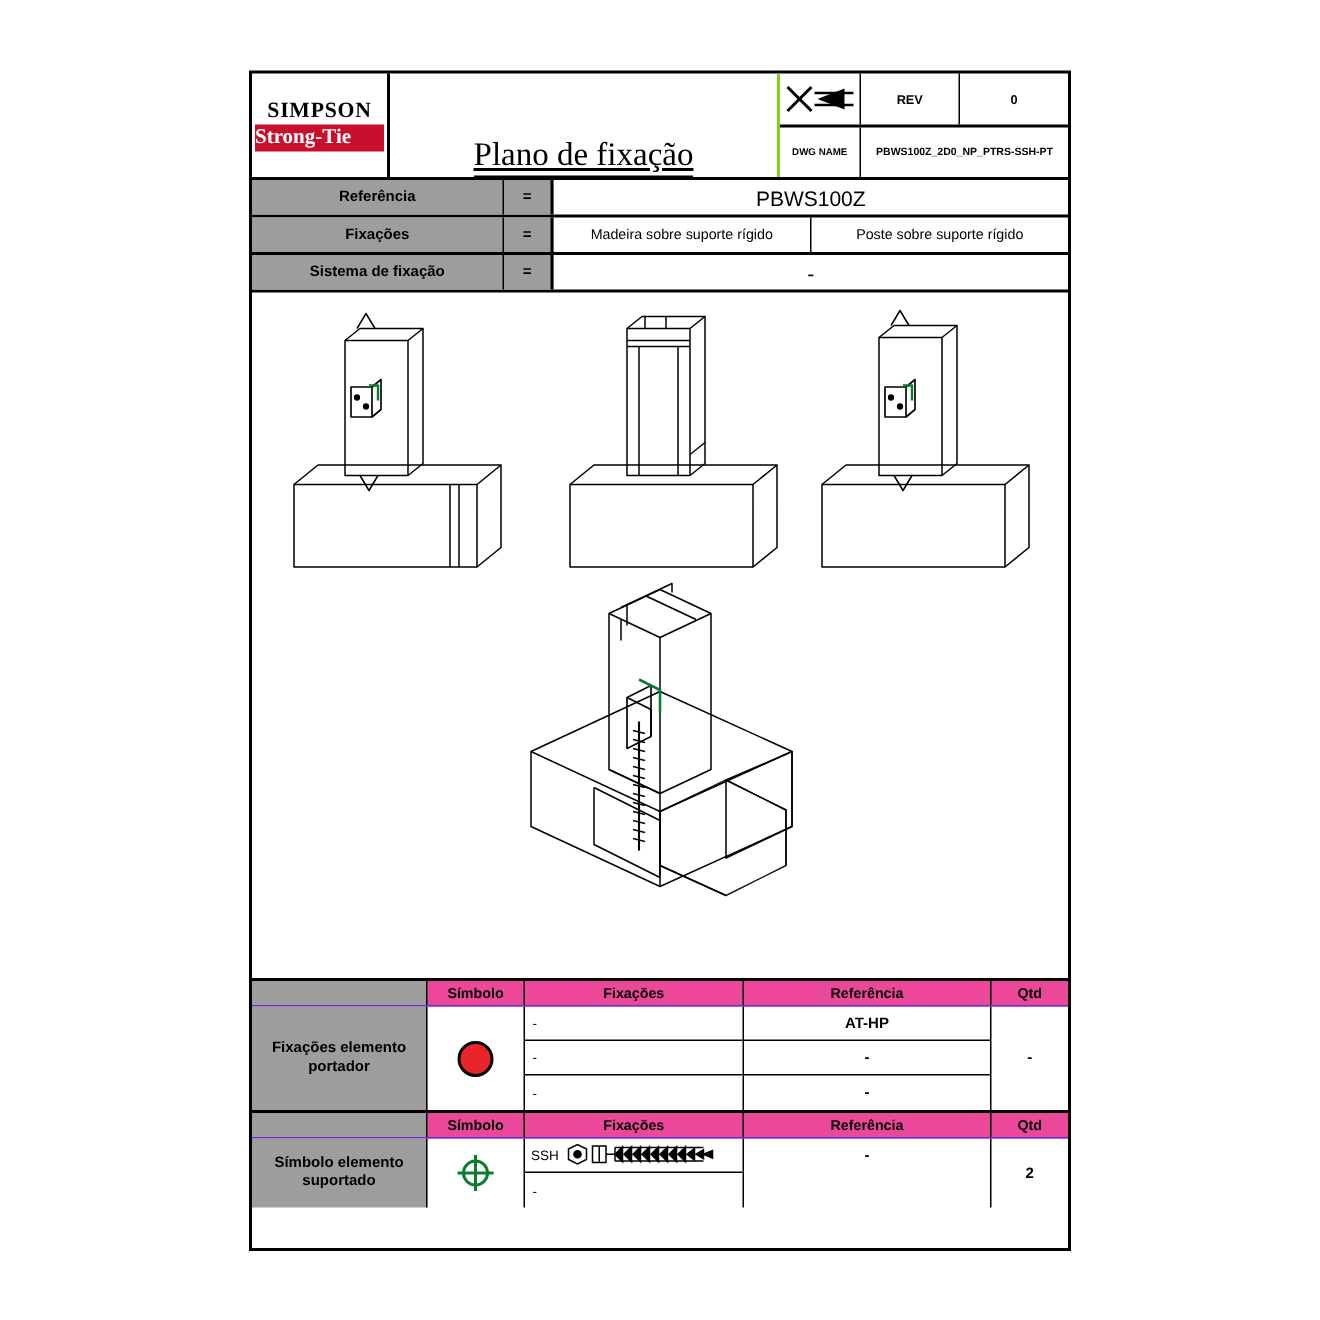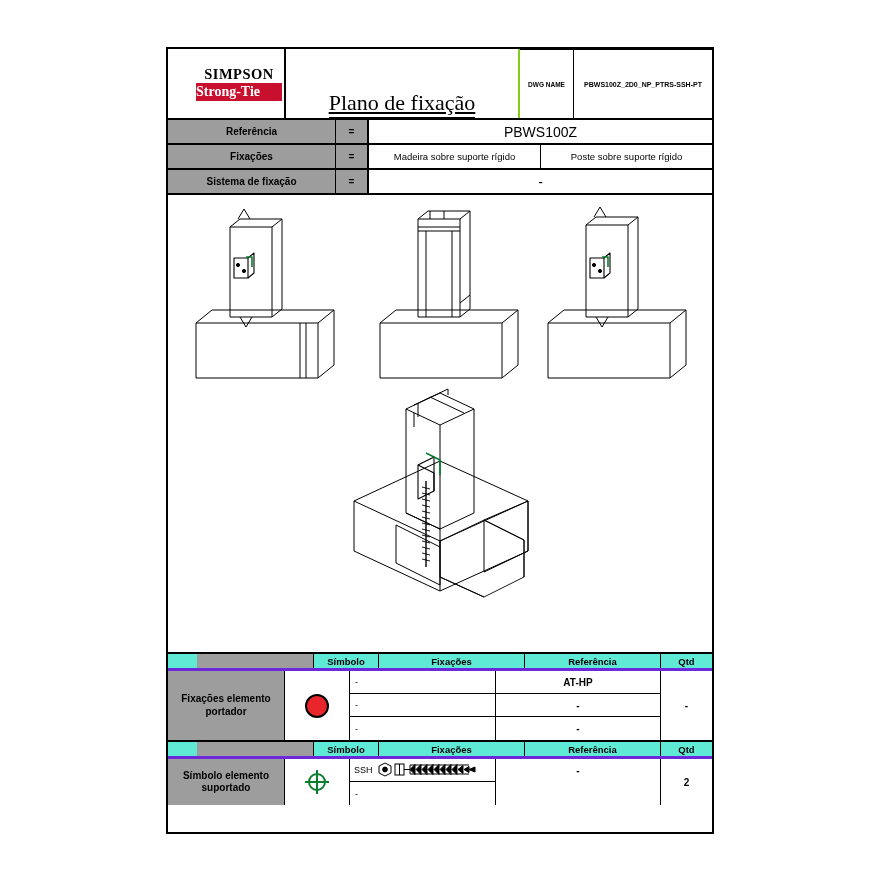--- a/index.html
+++ b/index.html
@@ -1,20 +1,20 @@
 <!DOCTYPE html>
 <html><head>
 <meta charset="utf-8">
 <style>
   html,body{margin:0;padding:0;background:#ffffff;}
   body{width:880px;height:880px;font-family:"Liberation Sans",sans-serif;color:#000;}
   #sheet{position:absolute;left:166px;top:47px;width:548px;height:787px;border:2px solid #000;box-sizing:border-box;background:#fff;}
 
   
-  .titleblock{display:flex;height:71px;border-bottom:2px solid #000;box-sizing:border-box;padding-left:26px;}
+  .titleblock{display:flex;height:71px;border-bottom:2px solid #000;box-sizing:border-box;}
   .logo-cell{width:92px;border-right:2px solid #000;box-sizing:border-box;display:flex;flex-direction:column;justify-content:center;align-items:center;padding:3px 2px;}
   .logo-top{font-family:"Liberation Serif",serif;font-weight:bold;font-size:14.5px;letter-spacing:.5px;line-height:1;margin-bottom:2px;}
   .logo-bottom{background:#c8102e;color:#fff;font-family:Liberation Serif, serif;font-weight:bold;font-size:14px;line-height:1.25;width:100%;text-align:left;}
   .title-cell{flex:1;border-right:2px solid #84cc16;box-sizing:border-box;display:flex;align-items:flex-end;justify-content:center;text-decoration:underline;}
   .title-cell span{font-family:"Liberation Serif",serif;font-size:22px;border-bottom:1.6px solid #000;padding-bottom:1px;}
   .meta-cell{width:192px;box-sizing:border-box;display:flex;flex-direction:column;}
   .meta-row{display:flex;flex:1;border-bottom:1px solid #000;box-sizing:border-box;}
   .meta-row:last-child{border-bottom:none;}
   .meta-sym{width:54px;border-right:1px solid #000;box-sizing:border-box;position:relative;}
   .meta-lbl{width:66px;border-right:1px solid #000;box-sizing:border-box;display:flex;align-items:center;justify-content:center;font-size:8.5px;font-weight:bold;}
@@ -33,21 +33,21 @@
   .inforow .val.split{border-right:1px solid #000;}
   .inforow .val.norm{font-weight:normal;font-size:9.5px;}
 
   
   .drawing{position:relative;height:459px;border-bottom:2px solid #000;box-sizing:border-box;overflow:hidden;}
   .drawing svg{position:absolute;left:0;top:0;}
 
   
   .ftable{border-bottom:2px solid #000;box-sizing:border-box;}
   .ftable:last-child{border-bottom:none;}
-  .fhead{display:flex;height:17px;background:#5eead4;border-bottom:3px solid #6d28d9;box-sizing:border-box;padding-left:29px;}
+  .fhead{display:flex;height:17px;background:#ec4899;border-bottom:1px solid #6d28d9;box-sizing:border-box;}
   .fbody{display:flex;}
   .c-lab{width:117px;background:#9d9d9d;border-right:1px solid #000;box-sizing:border-box;display:flex;align-items:center;justify-content:center;text-align:center;font-size:10px;font-weight:bold;line-height:1.25;}
   .c-sym{width:65px;border-right:1px solid #000;box-sizing:border-box;display:flex;align-items:center;justify-content:center;}
   .c-fix{width:146px;border-right:1px solid #000;box-sizing:border-box;}
   .c-ref{flex:1;border-right:1px solid #000;box-sizing:border-box;}
   .c-qtd{width:51px;box-sizing:border-box;display:flex;align-items:center;justify-content:center;font-size:10px;font-weight:bold;}
   .fhead .c-lab,.fhead .c-sym,.fhead .c-fix,.fhead .c-ref,.fhead .c-qtd{font-size:9.5px;font-weight:bold;}
   .fhead .c-lab{background:#9d9d9d;}
   .subrow{height:23px;border-bottom:1px solid #000;box-sizing:border-box;display:flex;align-items:center;padding-left:5px;font-size:9px;}
   .subrow:last-child{border-bottom:none;}
@@ -66,20 +66,33 @@
 
   <div class="titleblock">
     <div class="logo-cell">
       <div class="logo-top">SIMPSON</div>
       <div class="logo-bottom">Strong-Tie</div>
     </div>
     <div class="title-cell">
       <span>Plano de fixação</span>
     </div>
     <div class="meta-cell">
+      <div class="meta-row">
+        <div class="meta-sym">
+          <svg class="proj" width="48" height="26" viewBox="0 0 48 26">
+            <line x1="2" y1="5" x2="18" y2="21" stroke="#000" stroke-width="2"></line>
+            <line x1="2" y1="21" x2="18" y2="5" stroke="#000" stroke-width="2"></line>
+            <path d="M22 13 L40 6 L40 20 Z" fill="#000"></path>
+            <line x1="20" y1="9" x2="46" y2="9" stroke="#000" stroke-width="1.6"></line>
+            <line x1="20" y1="17" x2="46" y2="17" stroke="#000" stroke-width="1.6"></line>
+          </svg>
+        </div>
+        <div class="meta-lbl">REV</div>
+        <div class="meta-val">0</div>
+      </div>
       <div class="meta-row r3">
         <div class="dwg-lbl">DWG NAME</div>
         <div class="dwg-val">PBWS100Z_2D0_NP_PTRS-SSH-PT</div>
       </div>
     </div>
   </div>
 
   <div class="inforow">
     <div class="lab">Referência</div>
     <div class="eq">=</div>

